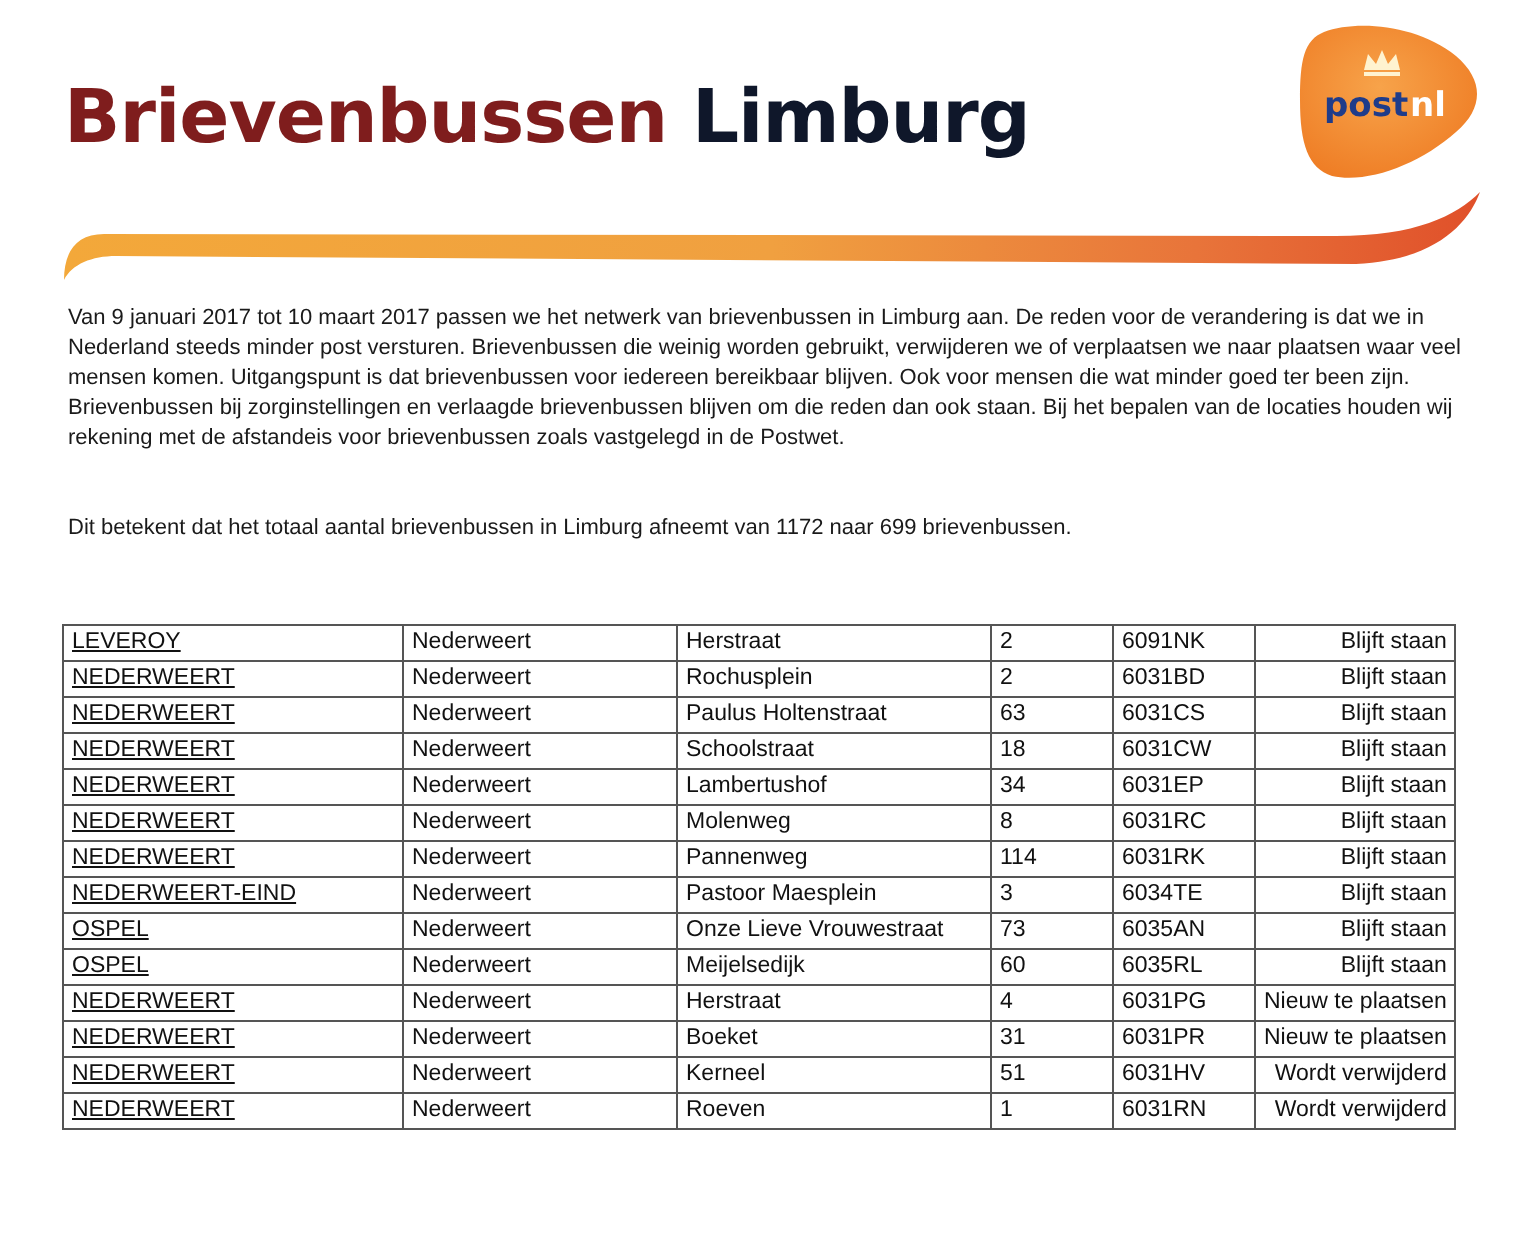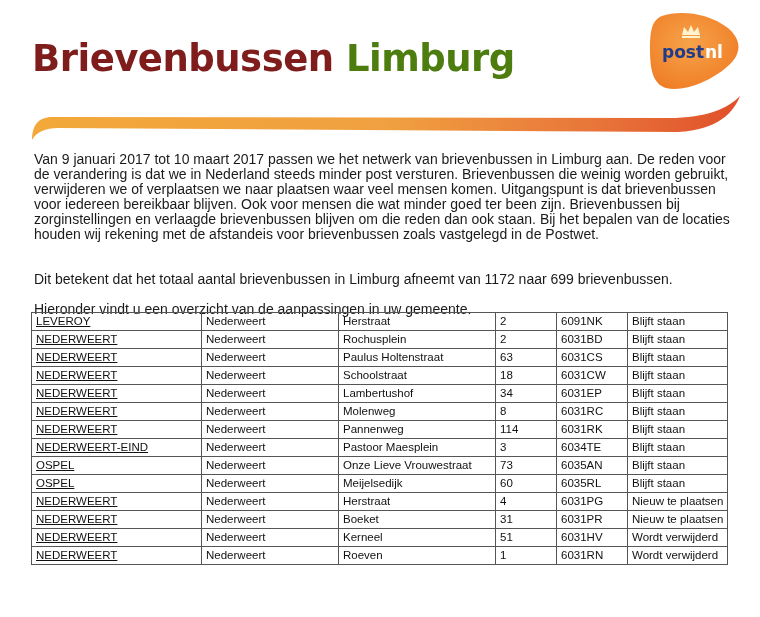--- a/index.html
+++ b/index.html
@@ -6,38 +6,38 @@
   body {
     width: 760px; height: 617px; position: relative; overflow: hidden;
     font-family: "Liberation Sans", "DejaVu Sans", sans-serif; color: #1a1a1a;
   }
   .title {
     position: absolute; left: 32px; top: 40px;
     font-family: "DejaVu Sans", sans-serif; font-weight: bold;
     font-size: 37px; letter-spacing: -0.5px; line-height: 1; white-space: nowrap;
   }
   .title .t-orange { color: #7f1d1d; }
-  .title .t-blue { color: #4d7c0f; }
+  .title .t-blue { color: #0f172a; }
   .swoosh { position: absolute; left: 28px; top: 96px; width: 716px; height: 48px; }
   .logo { position: absolute; left: 648px; top: 10px; width: 94px; height: 82px; }
   .intro {
     position: absolute; left: 34px; top: 152px; width: 700px;
-    font-size: 14px; line-height: 15px; color: #1a1a1a;
+    font-size: 11px; line-height: 15px; color: #1a1a1a;
   }
   .intro p { margin: 0 0 15px 0; }
   .tbl {
     position: absolute; left: 31px; top: 312px;
     border-collapse: collapse; font-size: 11.5px;
   }
   .tbl td {
     border: 1px solid #555; height: 17px; padding: 0 4px;
     line-height: 17px; white-space: nowrap; color: #111;
   }
   .c1 { width: 161px; text-decoration: underline; } .c2 { width: 128px; } .c3 { width: 148px; }
-  .c4 { width: 52px; } .c5 { width: 62px; } .c6 { width: 91px; }
+  .c4 { width: 52px; } .c5 { width: 62px; } .c6 { width: 91px; text-align: right; }
 </style>
 </head>
 <body>
 
 <div class="title">
   <span class="t-orange">Brievenbussen</span>
   <span class="t-blue">Limburg</span>
 </div>
 
 <svg class="swoosh" viewBox="0 0 716 48" preserveAspectRatio="none">
@@ -69,21 +69,20 @@
     <text x="57" y="48" font-family="DejaVu Sans, sans-serif" font-weight="bold" font-size="17" fill="#ffffff">nl</text>
   </svg>
 </div>
 
 <div class="intro">
   <p>Van 9 januari 2017 tot 10 maart 2017 passen we het netwerk van brievenbussen in Limburg aan. De reden voor de verandering is dat we in Nederland steeds minder post versturen. Brievenbussen die weinig worden gebruikt, verwijderen we of verplaatsen we naar plaatsen waar veel mensen komen. Uitgangspunt is dat brievenbussen voor iedereen bereikbaar blijven. Ook voor mensen die wat minder goed ter been zijn. Brievenbussen bij zorginstellingen en verlaagde brievenbussen blijven om die reden dan ook staan. Bij het bepalen van de locaties houden wij rekening met de afstandeis voor brievenbussen zoals vastgelegd in de Postwet.</p>
   <p>
     <br>
     <span>Dit betekent dat het totaal aantal brievenbussen in Limburg afneemt van 1172 naar 699 brievenbussen.</span>
   </p>
-  <p>Hieronder vindt u een overzicht van de aanpassingen in uw gemeente.</p>
 </div>
 
 <table class="tbl">
   <tbody id="tbody">
       <tr>
         <td class="c1">LEVEROY</td>
         <td class="c2">Nederweert</td>
         <td class="c3">Herstraat</td>
         <td class="c4">2</td>
         <td class="c5">6091NK</td>

